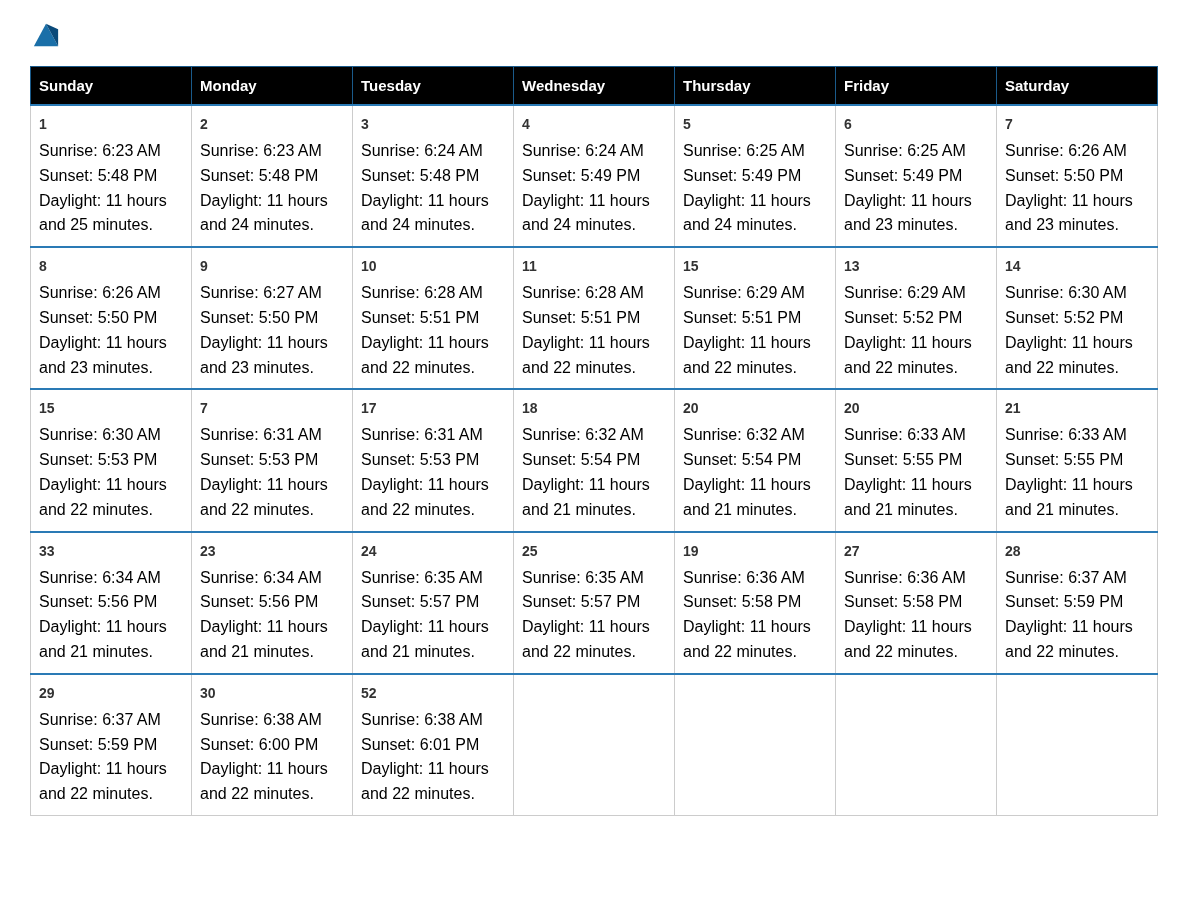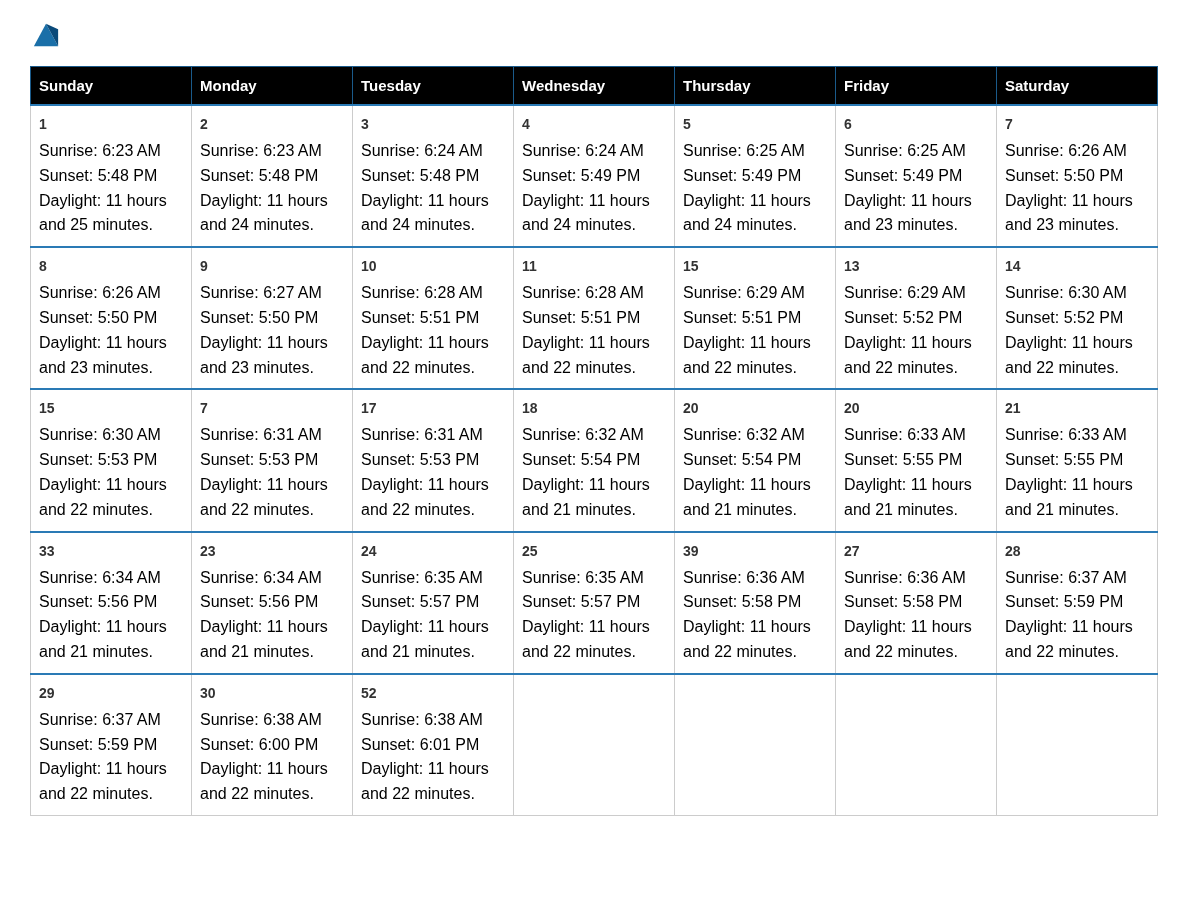--- a/index.html
+++ b/index.html
@@ -229,21 +229,21 @@
       </td>
         <td>
         <div class="day-number">24</div>
         <div class="day-info">Sunrise: 6:35 AM<br>Sunset: 5:57 PM<br>Daylight: 11 hours and 21 minutes.</div>
       </td>
         <td>
         <div class="day-number">25</div>
         <div class="day-info">Sunrise: 6:35 AM<br>Sunset: 5:57 PM<br>Daylight: 11 hours and 22 minutes.</div>
       </td>
         <td>
-        <div class="day-number">39</div>
+        <div class="day-number">19</div>
         <div class="day-info">Sunrise: 6:36 AM<br>Sunset: 5:58 PM<br>Daylight: 11 hours and 22 minutes.</div>
       </td>
         <td>
         <div class="day-number">27</div>
         <div class="day-info">Sunrise: 6:36 AM<br>Sunset: 5:58 PM<br>Daylight: 11 hours and 22 minutes.</div>
       </td>
         <td>
         <div class="day-number">28</div>
         <div class="day-info">Sunrise: 6:37 AM<br>Sunset: 5:59 PM<br>Daylight: 11 hours and 22 minutes.</div>
       </td>

